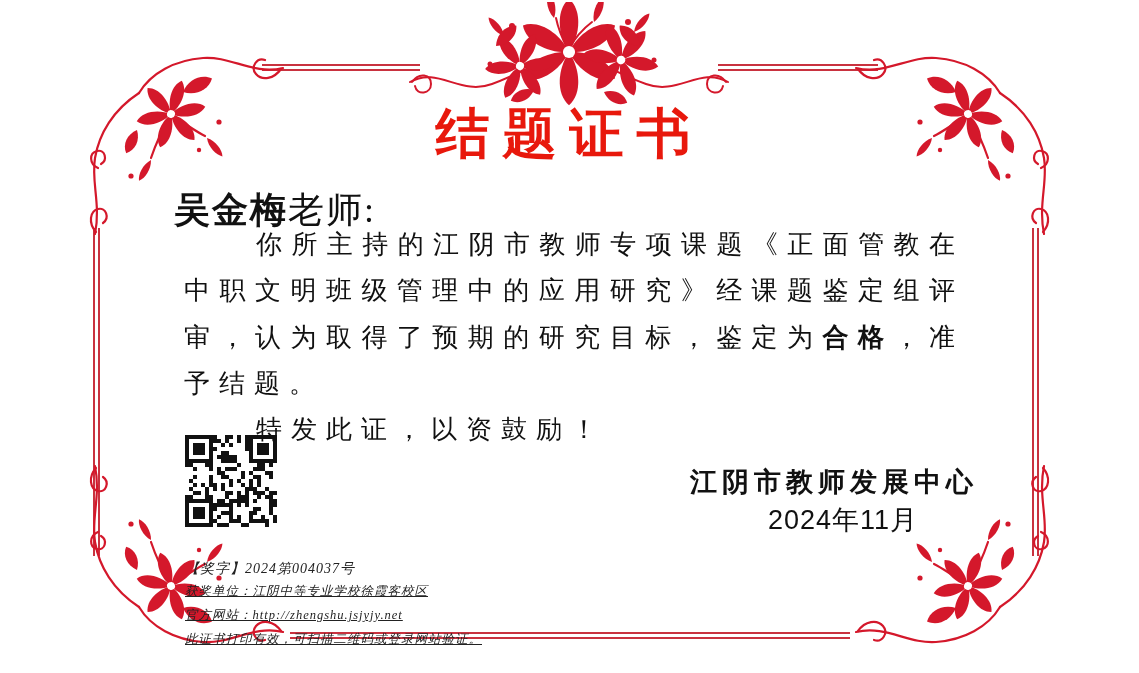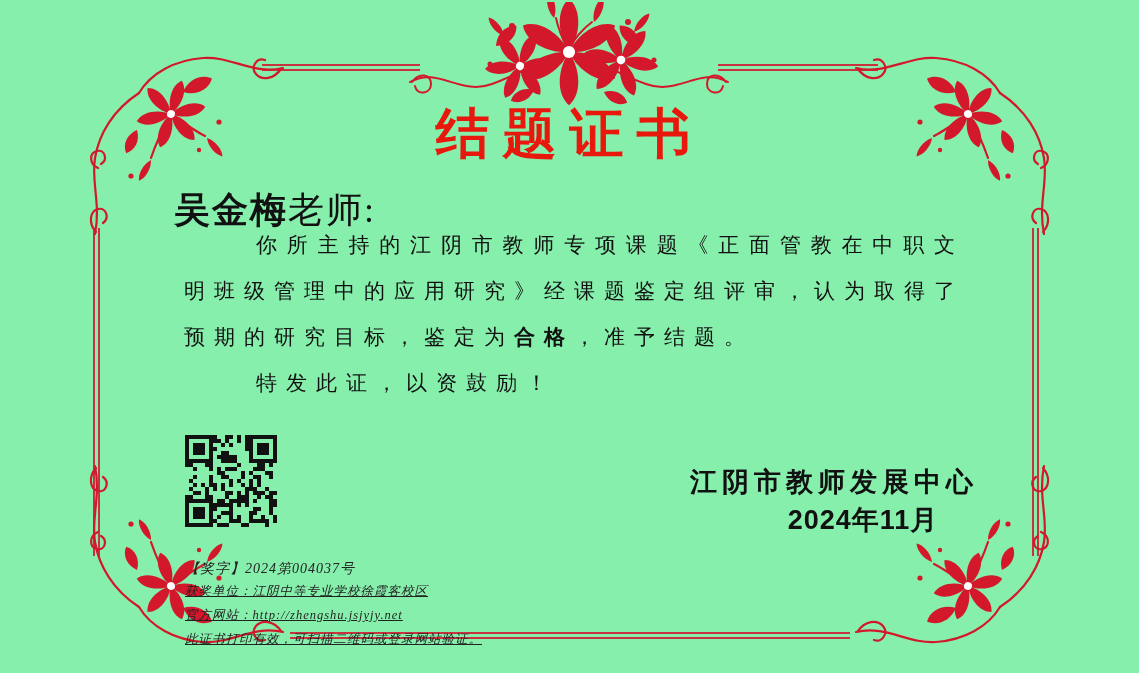--- a/index.html
+++ b/index.html
@@ -1,45 +1,45 @@
 <!DOCTYPE html>
 <html><head>
 <meta charset="utf-8">
 <style>
   html,body{margin:0;padding:0;background:#888;}
-  .stage{width:1139px;height:673px;position:relative;margin:0 auto;background:#86efac;overflow:hidden;
+  .stage{width:1139px;height:673px;position:relative;margin:0 auto;background:#ffffff;overflow:hidden;
          font-family:"Liberation Serif", serif;}
   
   .rule-h{position:absolute;height:3px;border-top:2px solid #c9323f;border-bottom:2px solid #c9323f;}
   .rule-v{position:absolute;width:3px;border-left:2px solid #c9323f;border-right:2px solid #c9323f;}
   
   .corner{position:absolute;width:200px;height:190px;}
   .corner.tr{transform:scaleX(-1);}
   .corner.bl{transform:scaleY(-1);}
   .corner.br{transform:scale(-1,-1);}
   .bouquet{position:absolute;left:408px;top:2px;width:322px;height:112px;}
   
   .title{position:absolute;left:0;top:98px;width:100%;text-align:center;
          color:#e8180c;font-size:54px;font-weight:bold;letter-spacing:13px;}
   .recipient{position:absolute;left:174px;top:186px;font-size:36px;color:#111;}
   .recipient .name{font-family:"Liberation Sans", sans-serif;font-weight:bold;letter-spacing:2px;}
   .recipient .suffix{letter-spacing:2px;}
   .bodytext{position:absolute;left:184px;top:222px;width:780px;
-            font-size:21px;line-height:46px;color:#111;
+            font-size:26px;line-height:46px;color:#111;
             text-align:justify;letter-spacing:9px;}
   .bodytext p{margin:0;text-indent:72px;}
   .bodytext .em{font-weight:bold;font-family:"Liberation Sans", sans-serif;}
   .qr{position:absolute;left:185px;top:435px;width:92px;height:92px;}
   .footer{position:absolute;left:185px;top:512px;color:#222;}
   .footer .serial{font-size:14px;font-style:italic;letter-spacing:1px;margin-bottom:5px;margin-top:48px;}
   .footer .fline{font-size:12.5px;font-style:italic;letter-spacing:1px;margin-bottom:7px;text-decoration:underline;}
   .issuer{position:absolute;left:678px;top:464px;width:300px;text-align:right;
           font-size:27px;font-weight:bold;color:#111;letter-spacing:5px;}
-  .issue-date{position:absolute;left:768px;top:502px;width:190px;text-align:center;
-          font-size:27px;font-weight:bold;color:#111;letter-spacing:1px;
+  .issue-date{position:absolute;left:768px;top:502px;width:190px;
+          font-size:27px;font-weight:normal;color:#111;letter-spacing:1px;
           font-family:"Liberation Sans", sans-serif;}
   .hidden-defs{position:absolute;width:0;height:0;overflow:hidden;}
 </style>
 </head>
 <body>
 
 <div class="stage">
 
   <svg class="hidden-defs" aria-hidden="true">
     <defs>

